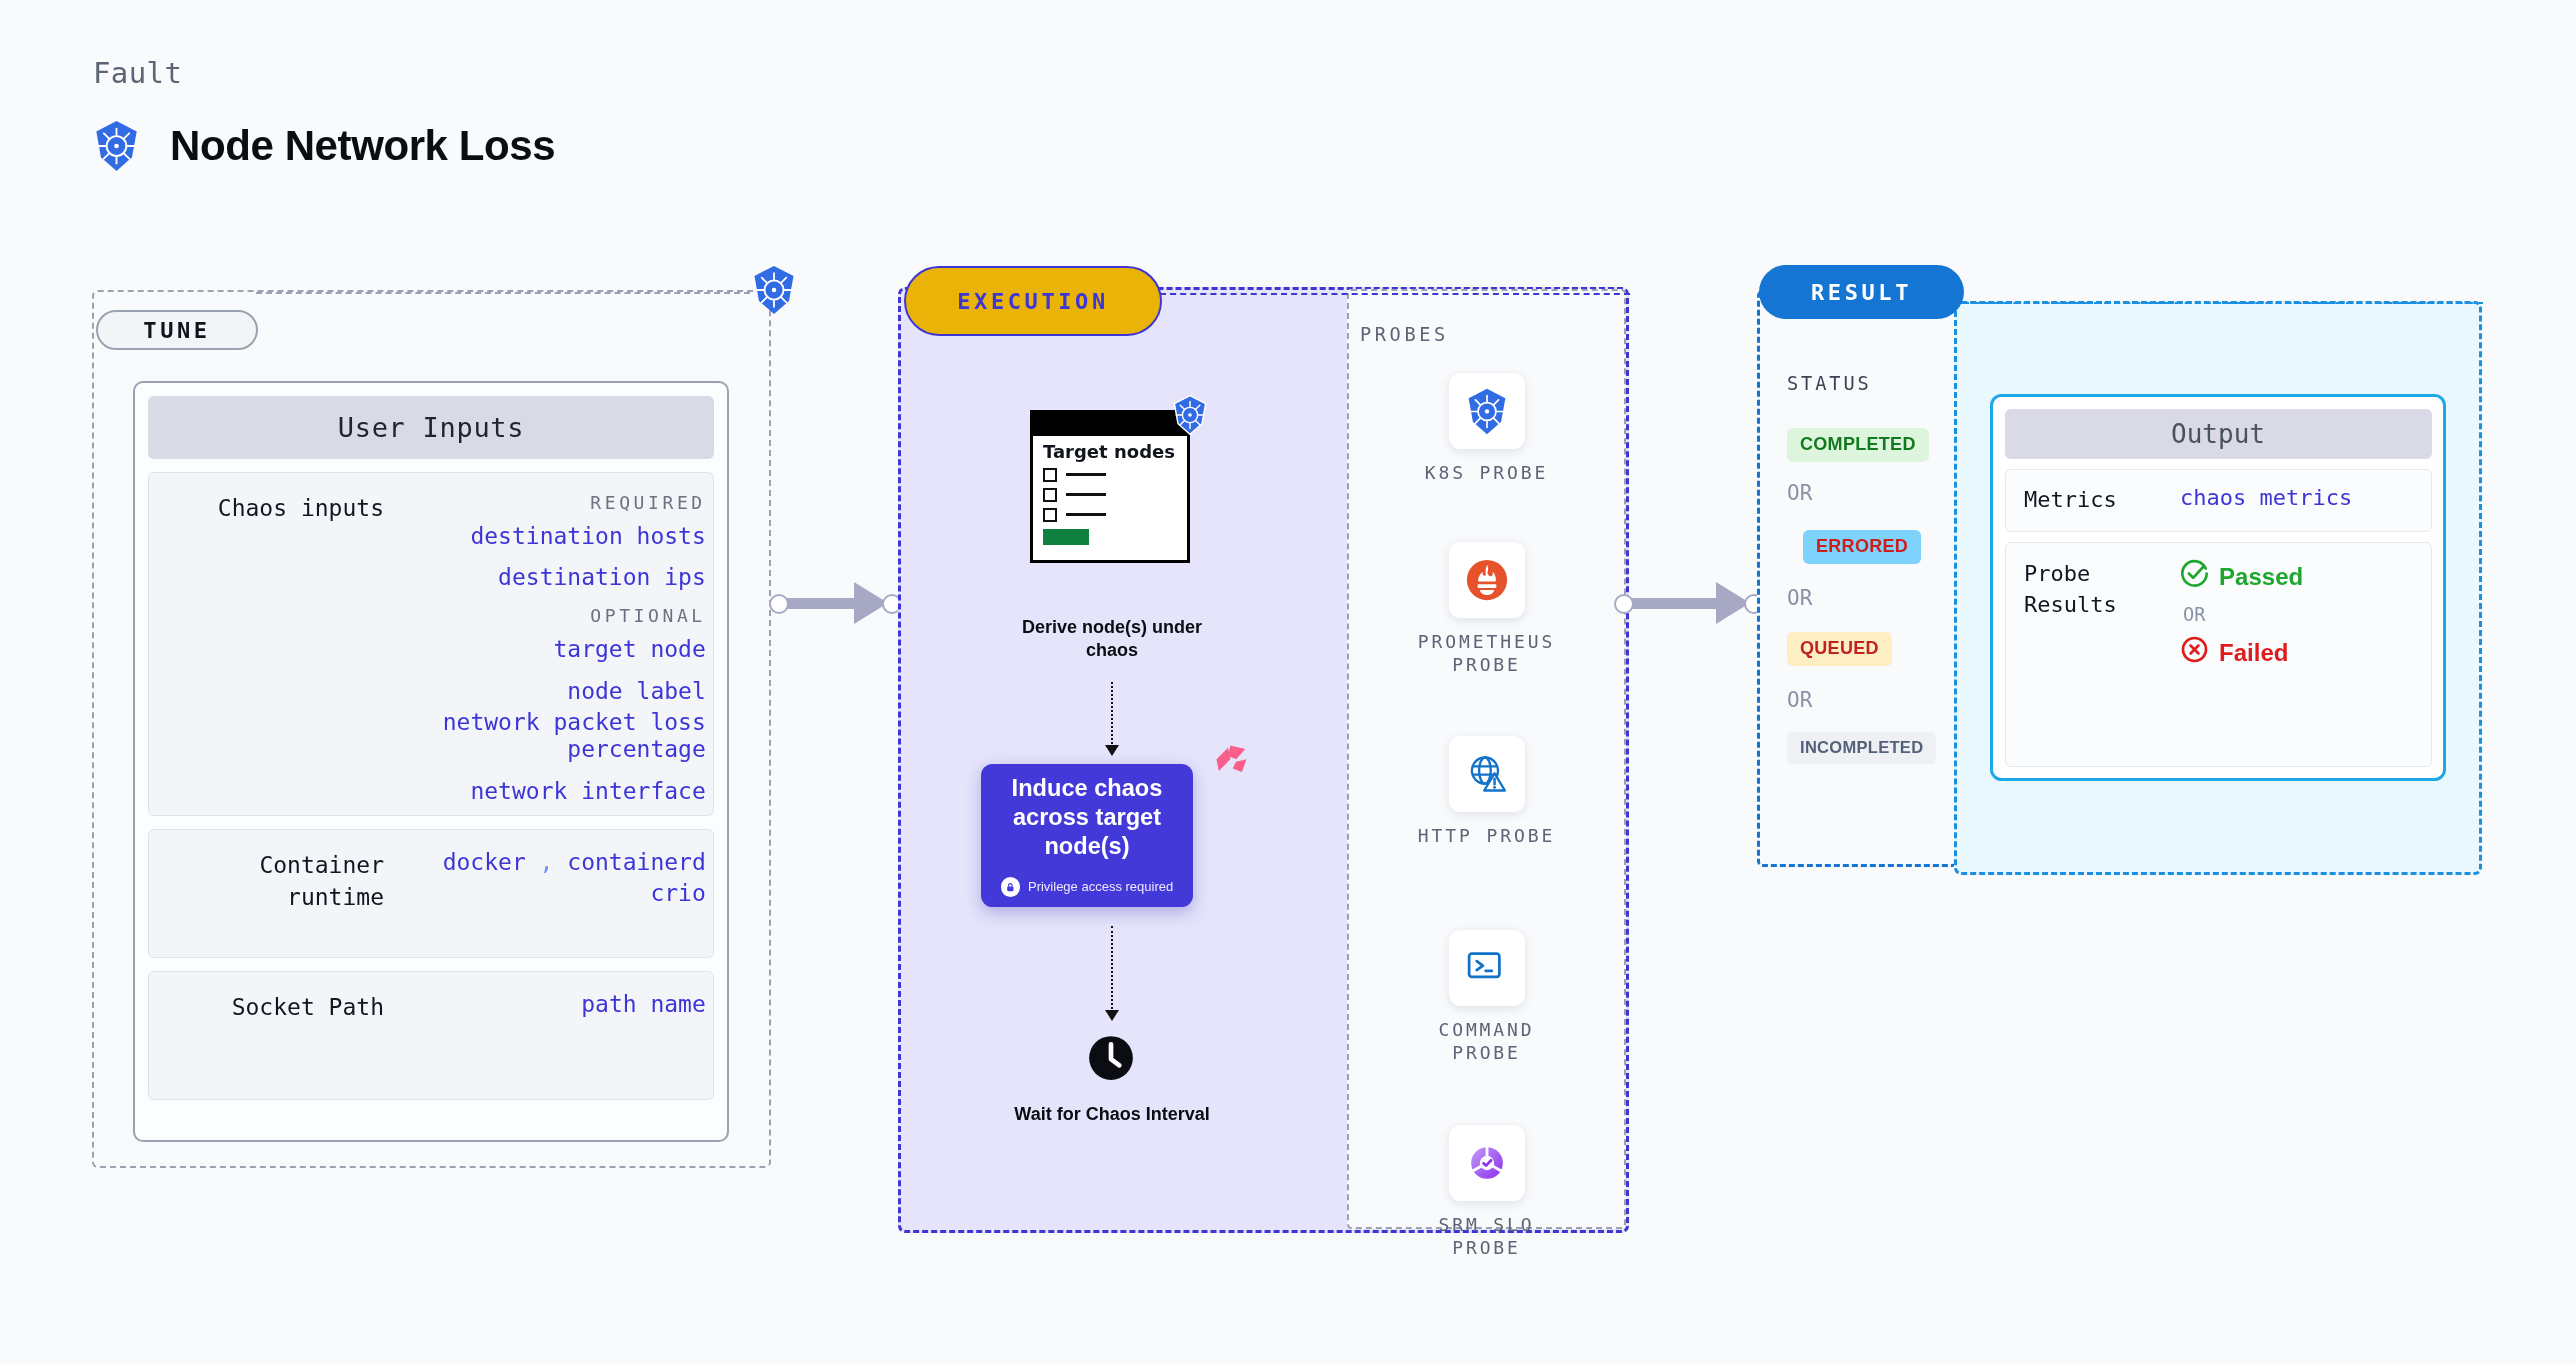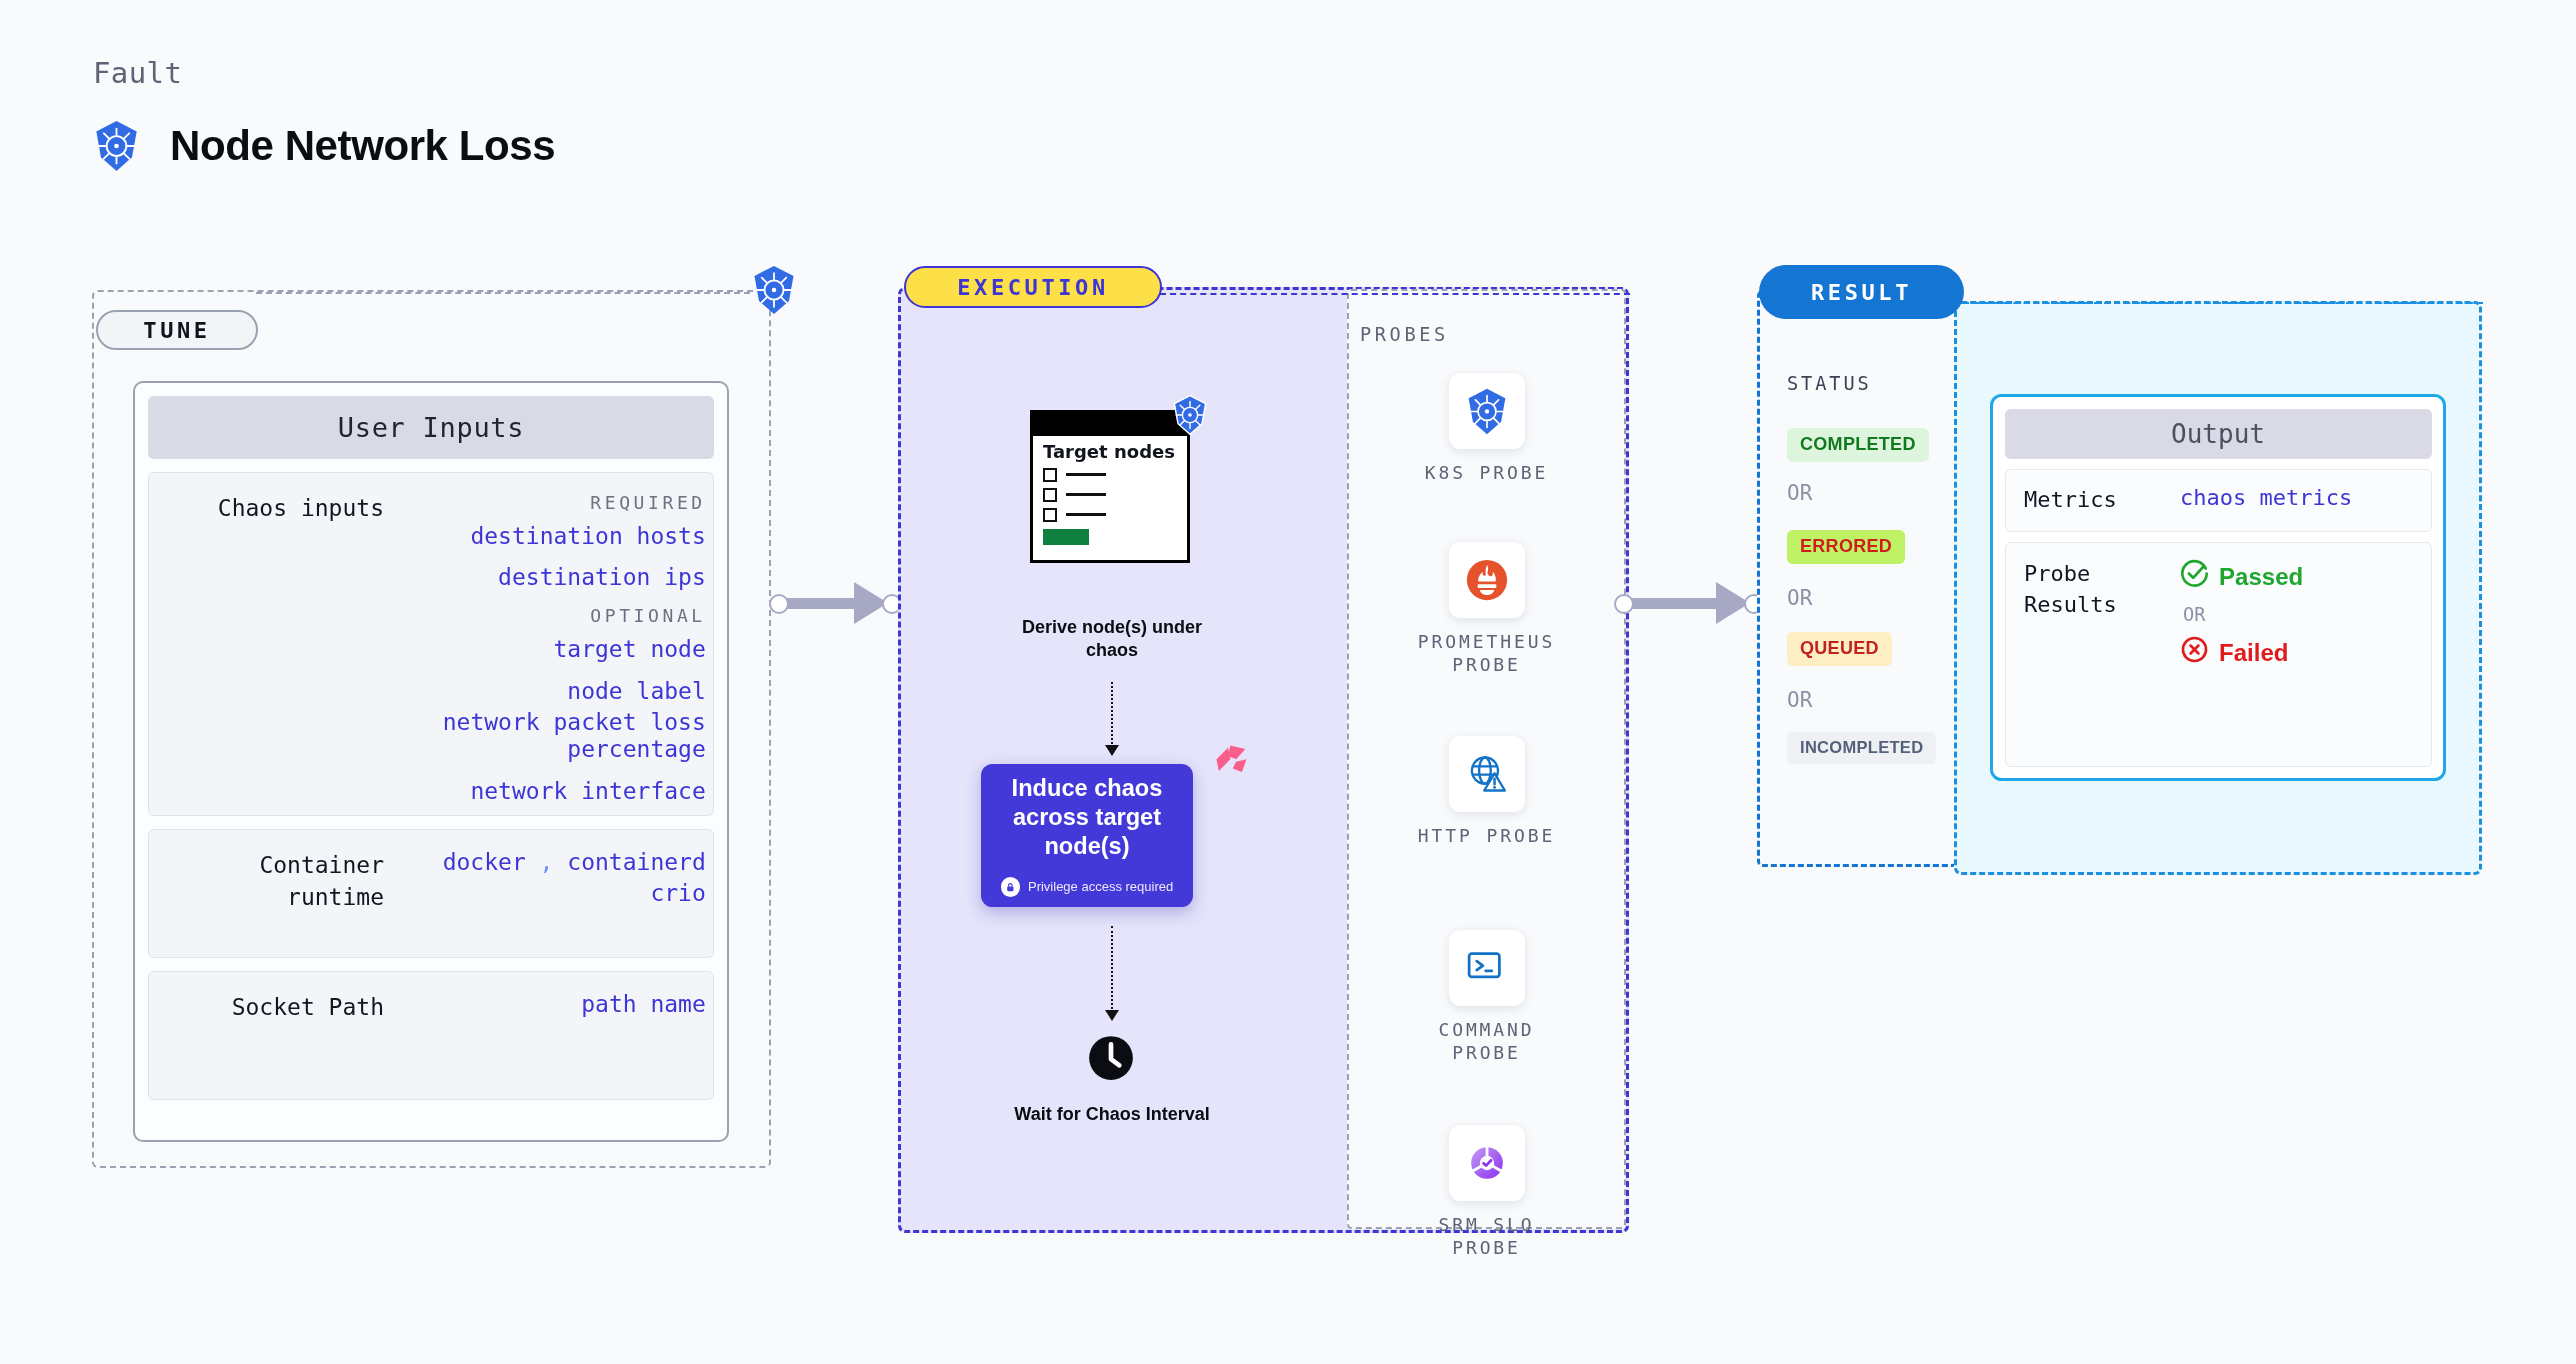--- a/index.html
+++ b/index.html
@@ -52,22 +52,22 @@
     position: absolute; display: flex; align-items: center; justify-content: center;
     font-family: "DejaVu Sans Mono", monospace;
     font-weight: bold; letter-spacing: 3.6px;
     border-radius: 716px; z-index: 9;
   }
   .chip-tune {
     left: 96px; top: 266px; width: 162px; height: 40px;
     background: #f3f4f8; border: 2.1px solid #9aa2b1; color: #11141c; font-size: 22px; margin-top: 44px;
   }
   .chip-exec {
-    left: 904px; top: 266px; width: 258px; height: 42px;
-    background: #fde047; border: 2.9px solid #3d35d6; color: #3d35d6; font-size: 22px;
+    left: 904px; top: 266px; width: 258px; height: 70px;
+    background: #eab308; border: 2.9px solid #3d35d6; color: #3d35d6; font-size: 22px;
   }
   .chip-result {
     left: 1759px; top: 265px; width: 205px; height: 54px;
     background: #1476d2; border: 0; color: #ffffff; font-size: 22px;
   }
 
   
   .leader { position: absolute; height: 0; border-top: 2.9px dashed #9aa2b1; z-index: 2; }
   .leader-exec { border-top-color: #3d35d6; }
   .leader-result { border-top-color: #1b8fe0; }
@@ -451,21 +451,21 @@
 
   <div class="sec sec-result-status"></div>
   <div class="sec sec-result-out"></div>
   <div class="leader leader-result" style="left:1963px; top:302px; width:520px;"></div>
   <div class="chip chip-result">RESULT</div>
 
   <div class="status-title">STATUS</div>
 
   <div class="badge" style="top:428px; background:#def5dd; color:#117a1e;">COMPLETED</div>
   <div class="orx" style="top:481px;">OR</div>
-  <div class="badge" style="top:530px; background:#bef264; color:#cf1d1d;">ERRORED</div>
+  <div class="badge" style="top:530px; background:#7dd3fc; color:#cf1d1d;margin-left:16px;">ERRORED</div>
   <div class="orx" style="top:586px;">OR</div>
   <div class="badge" style="top:632px; background:#fdeec4; color:#c22121;">QUEUED</div>
   <div class="orx" style="top:688px;">OR</div>
   <div class="badge" style="top:732px; background:#eef0f4; color:#55607a; font-size:16.5px;">INCOMPLETED</div>
 
   <div class="output-card">
     <div class="out-head">Output</div>
     <div class="out-row">
       <div class="out-label">Metrics</div>
       <div class="out-val">chaos metrics</div>

